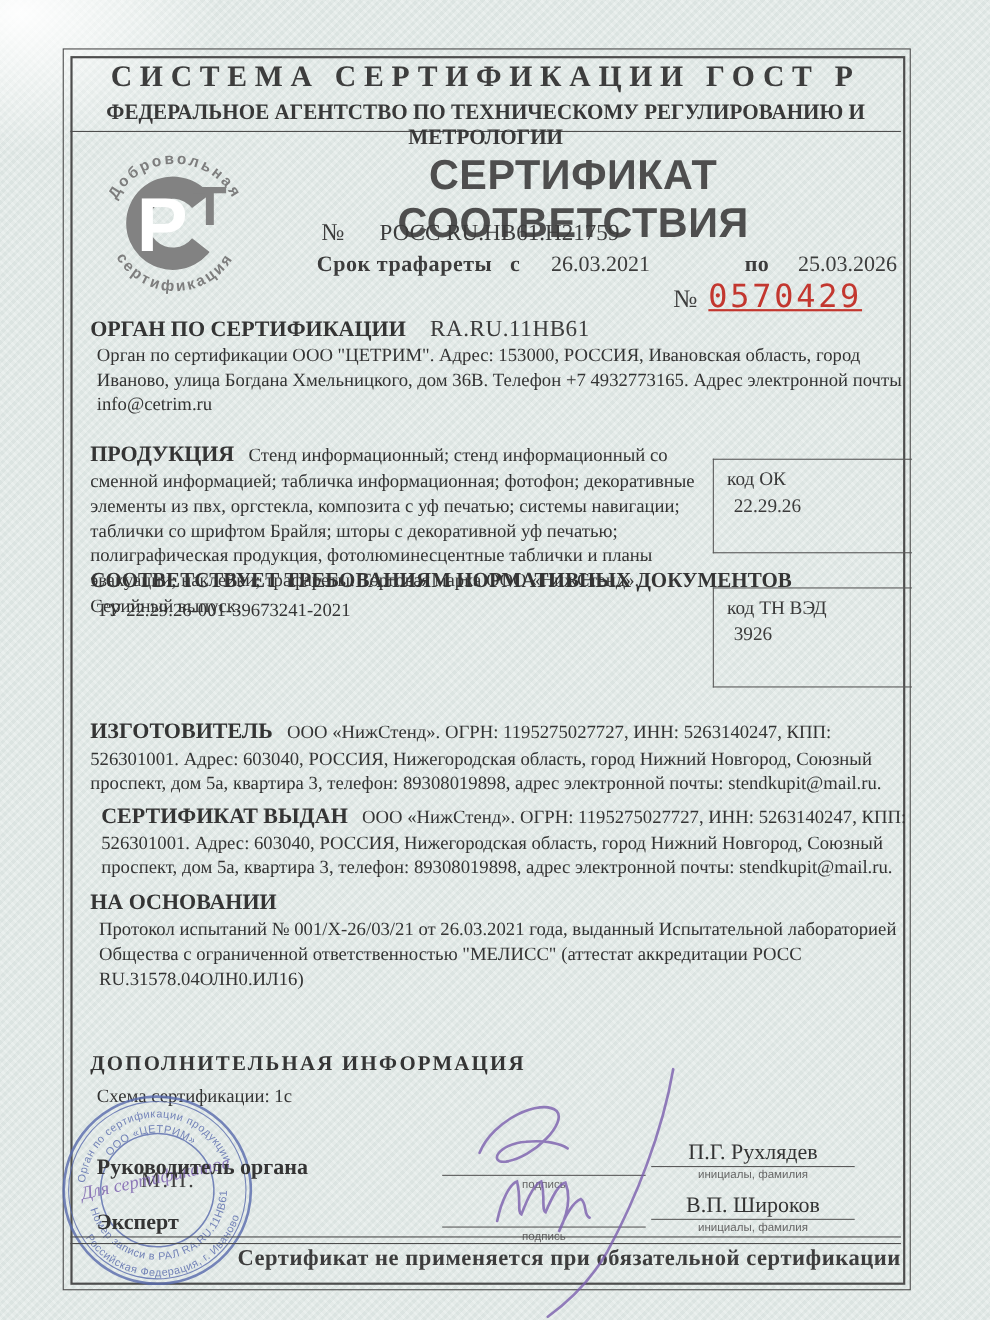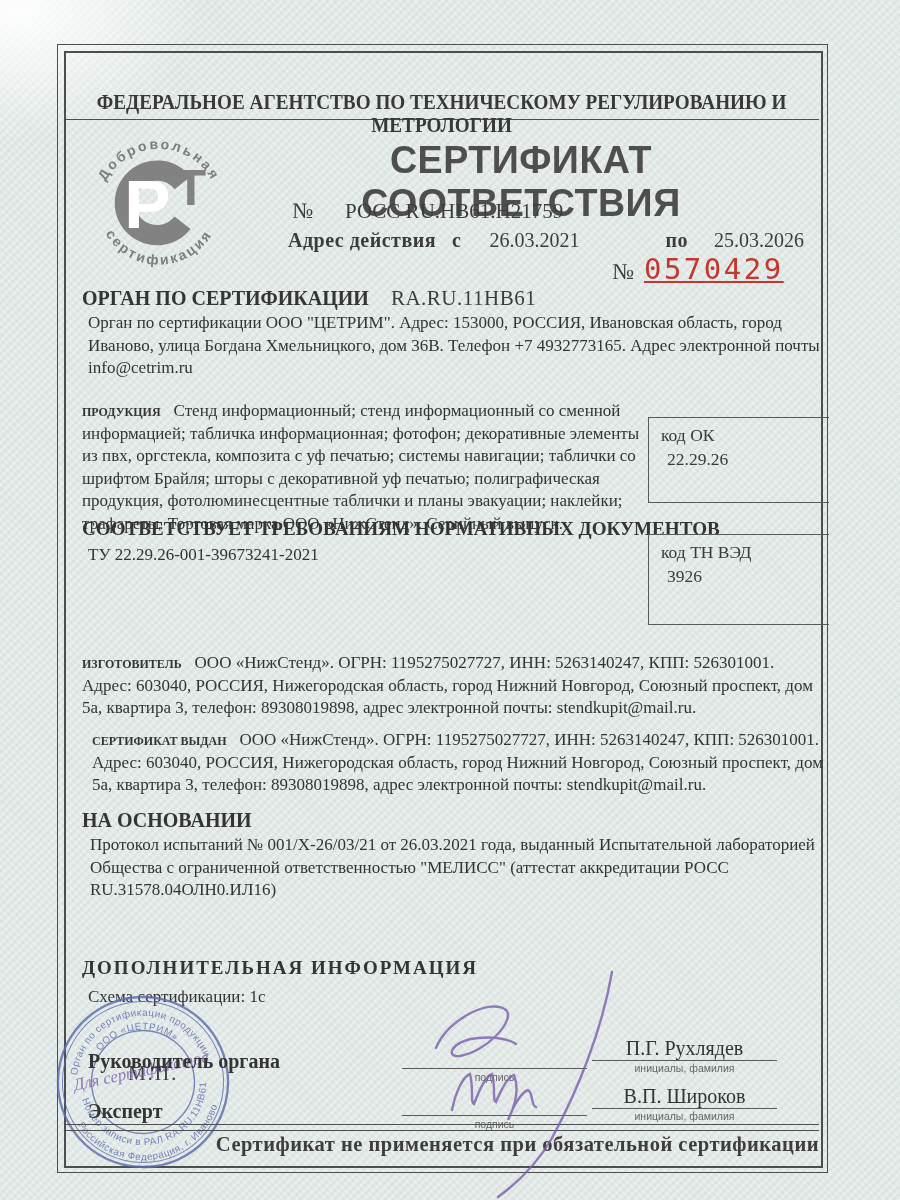--- a/index.html
+++ b/index.html
@@ -43,21 +43,21 @@
   .blank-row .no{font-size:23px;color:#3d3d3d;margin-right:10px;}
   .blank-digits{font-family:"DejaVu Sans Mono",monospace;font-size:29px;color:#c3372f;
         letter-spacing:2.5px;text-decoration:underline;}
   
   .sec-head{font-weight:bold;font-size:20px;color:#343434;}
   .org-head{left:82px;top:286px;}
   .org-head .code{font-weight:normal;font-size:21px;margin-left:22px;letter-spacing:.5px;}
   .body-text{font-size:17px;line-height:1.33;color:#333;}
   .org-body{left:88px;top:312px;width:736px;}
   .prod{left:82px;top:400px;width:566px;margin:0;}
-  .para .h{font-weight:bold;font-size:12px;margin-right:13px;color:#343434;}
+  .para .h{font-weight:bold;font-size:20px;margin-right:13px;color:#343434;}
   .comp-head{left:82px;top:518px;font-size:19.5px;transform-origin:left;transform:scaleX(.98);}
   .comp-tu{left:88px;top:544px;}
   .manu{left:82px;top:652px;width:738px;margin:0;}
   .issued{left:92px;top:729px;width:738px;margin:0;}
   .basis-head{left:82px;top:809px;}
   .basis-body{left:90px;top:834px;width:730px;}
   .dop-head{left:82px;top:957px;letter-spacing:2px;font-size:19px;}
   .dop-line{left:88px;top:986px;}
   
   .code-box{border-top:1.4px solid #5a5a5a;border-left:1.4px solid #5a5a5a;
@@ -95,20 +95,21 @@
 </style>
 </head>
 <body>
 
 <div class="page">
 
   <div class="abs b-outer"></div>
   <div class="abs b-inner"></div>
   <div class="abs hdr-rule"></div>
 
+  <div class="abs hdr1">СИСТЕМА СЕРТИФИКАЦИИ ГОСТ Р</div>
   <div class="abs hdr2">ФЕДЕРАЛЬНОЕ АГЕНТСТВО ПО ТЕХНИЧЕСКОМУ РЕГУЛИРОВАНИЮ И МЕТРОЛОГИИ</div>
 
   <svg class="abs logo" viewBox="0 0 170 150">
     <defs>
       <path id="lg-top" d="M 22 84 A 62 62 0 0 1 146 84"></path>
       <path id="lg-bot" d="M 20 78 A 64 64 0 0 0 148 78"></path>
     </defs>
     <text class="logo-arc" text-anchor="middle">
       <textPath href="#lg-top" startOffset="50%">Добровольная</textPath>
     </text>
@@ -120,21 +121,21 @@
     <text x="101" y="80" font-family="Liberation Sans, sans-serif" font-size="52" font-weight="bold" fill="#828282">Т</text>
   </svg>
 
   <div class="abs title">СЕРТИФИКАТ СООТВЕТСТВИЯ</div>
 
   <div class="abs reg-row">
     <span class="no">№</span><span>РОСС RU.НВ61.Н21759</span>
   </div>
 
   <div class="abs validity">
-    <b>Адрес действия</b><b class="vfrom">с</b><span class="vdate1">26.03.2021</span><b class="vto">по</b><span class="vdate2">25.03.2026</span>
+    <b>Срок трафареты</b><b class="vfrom">с</b><span class="vdate1">26.03.2021</span><b class="vto">по</b><span class="vdate2">25.03.2026</span>
   </div>
 
   <div class="abs blank-row">
     <span class="no">№</span><span class="blank-digits">0570429</span>
   </div>
 
   <div class="abs org-head">
     <span class="sec-head">ОРГАН ПО СЕРТИФИКАЦИИ</span><span class="code">RA.RU.11НВ61</span>
   </div>
   <div class="abs body-text org-body">Орган по сертификации ООО "ЦЕТРИМ". Адрес: 153000, РОССИЯ, Ивановская область, город Иваново, улица Богдана Хмельницкого, дом 36В. Телефон +7 4932773165. Адрес электронной почты info@cetrim.ru</div>

